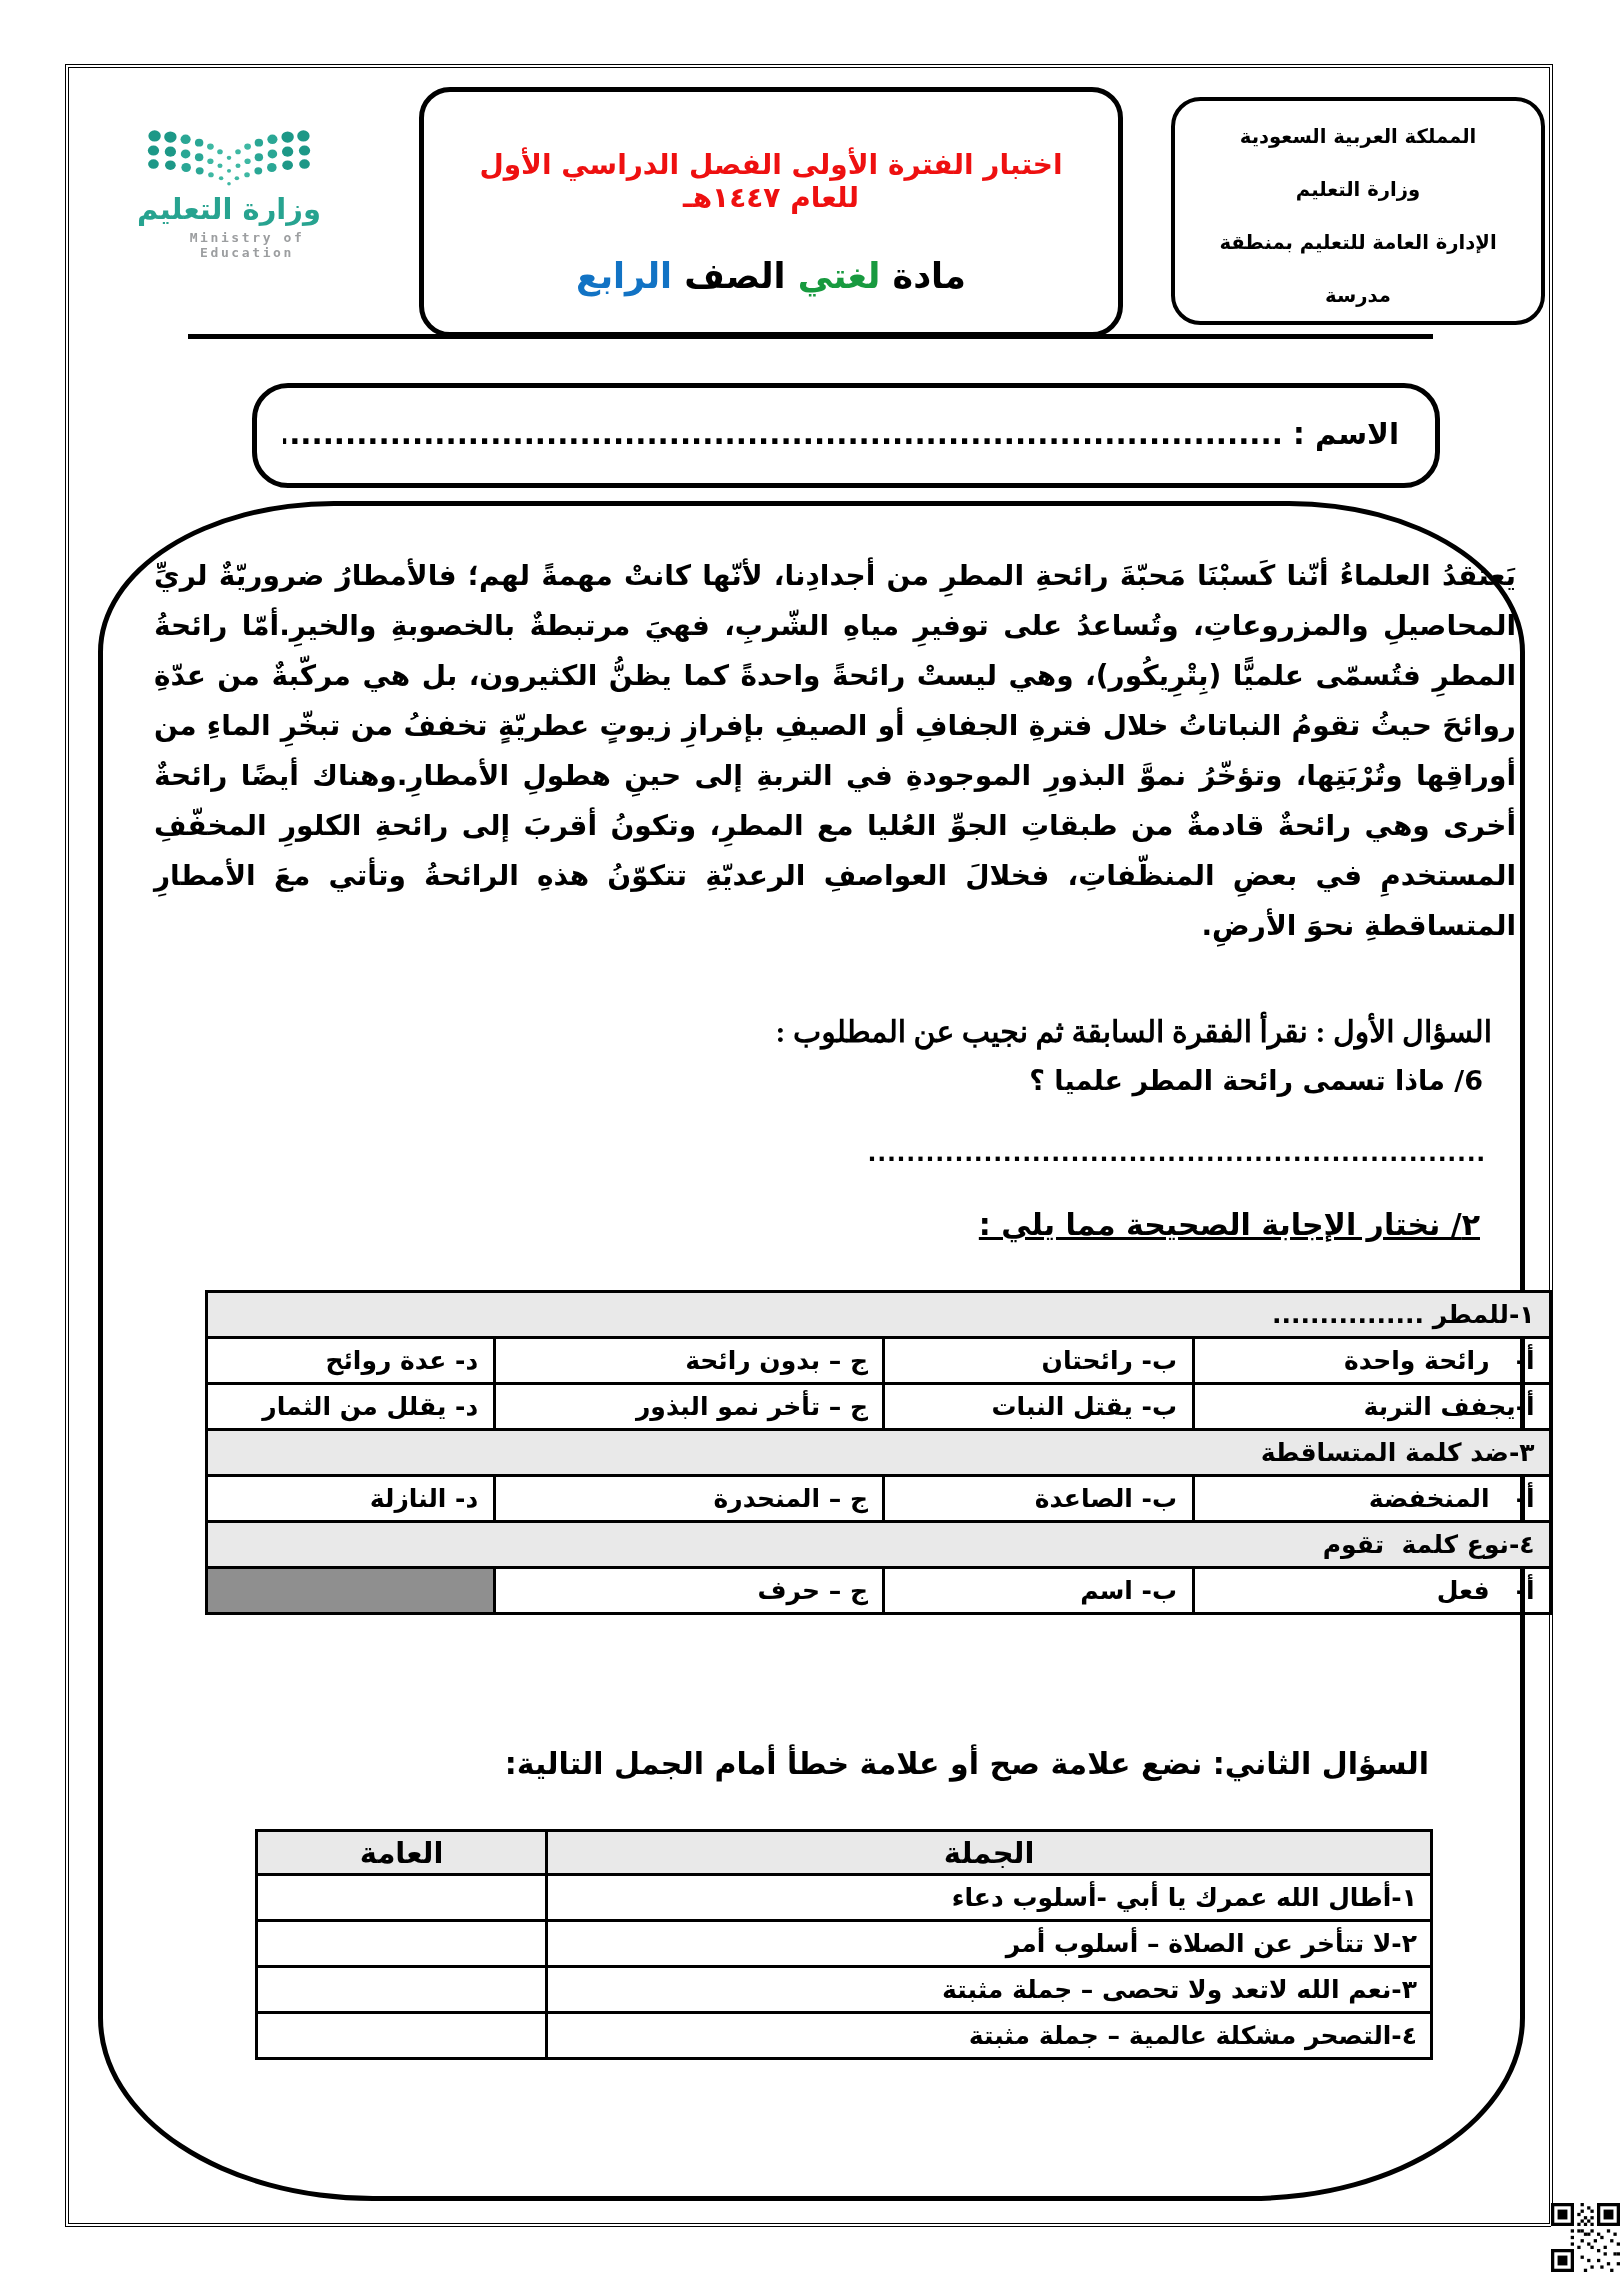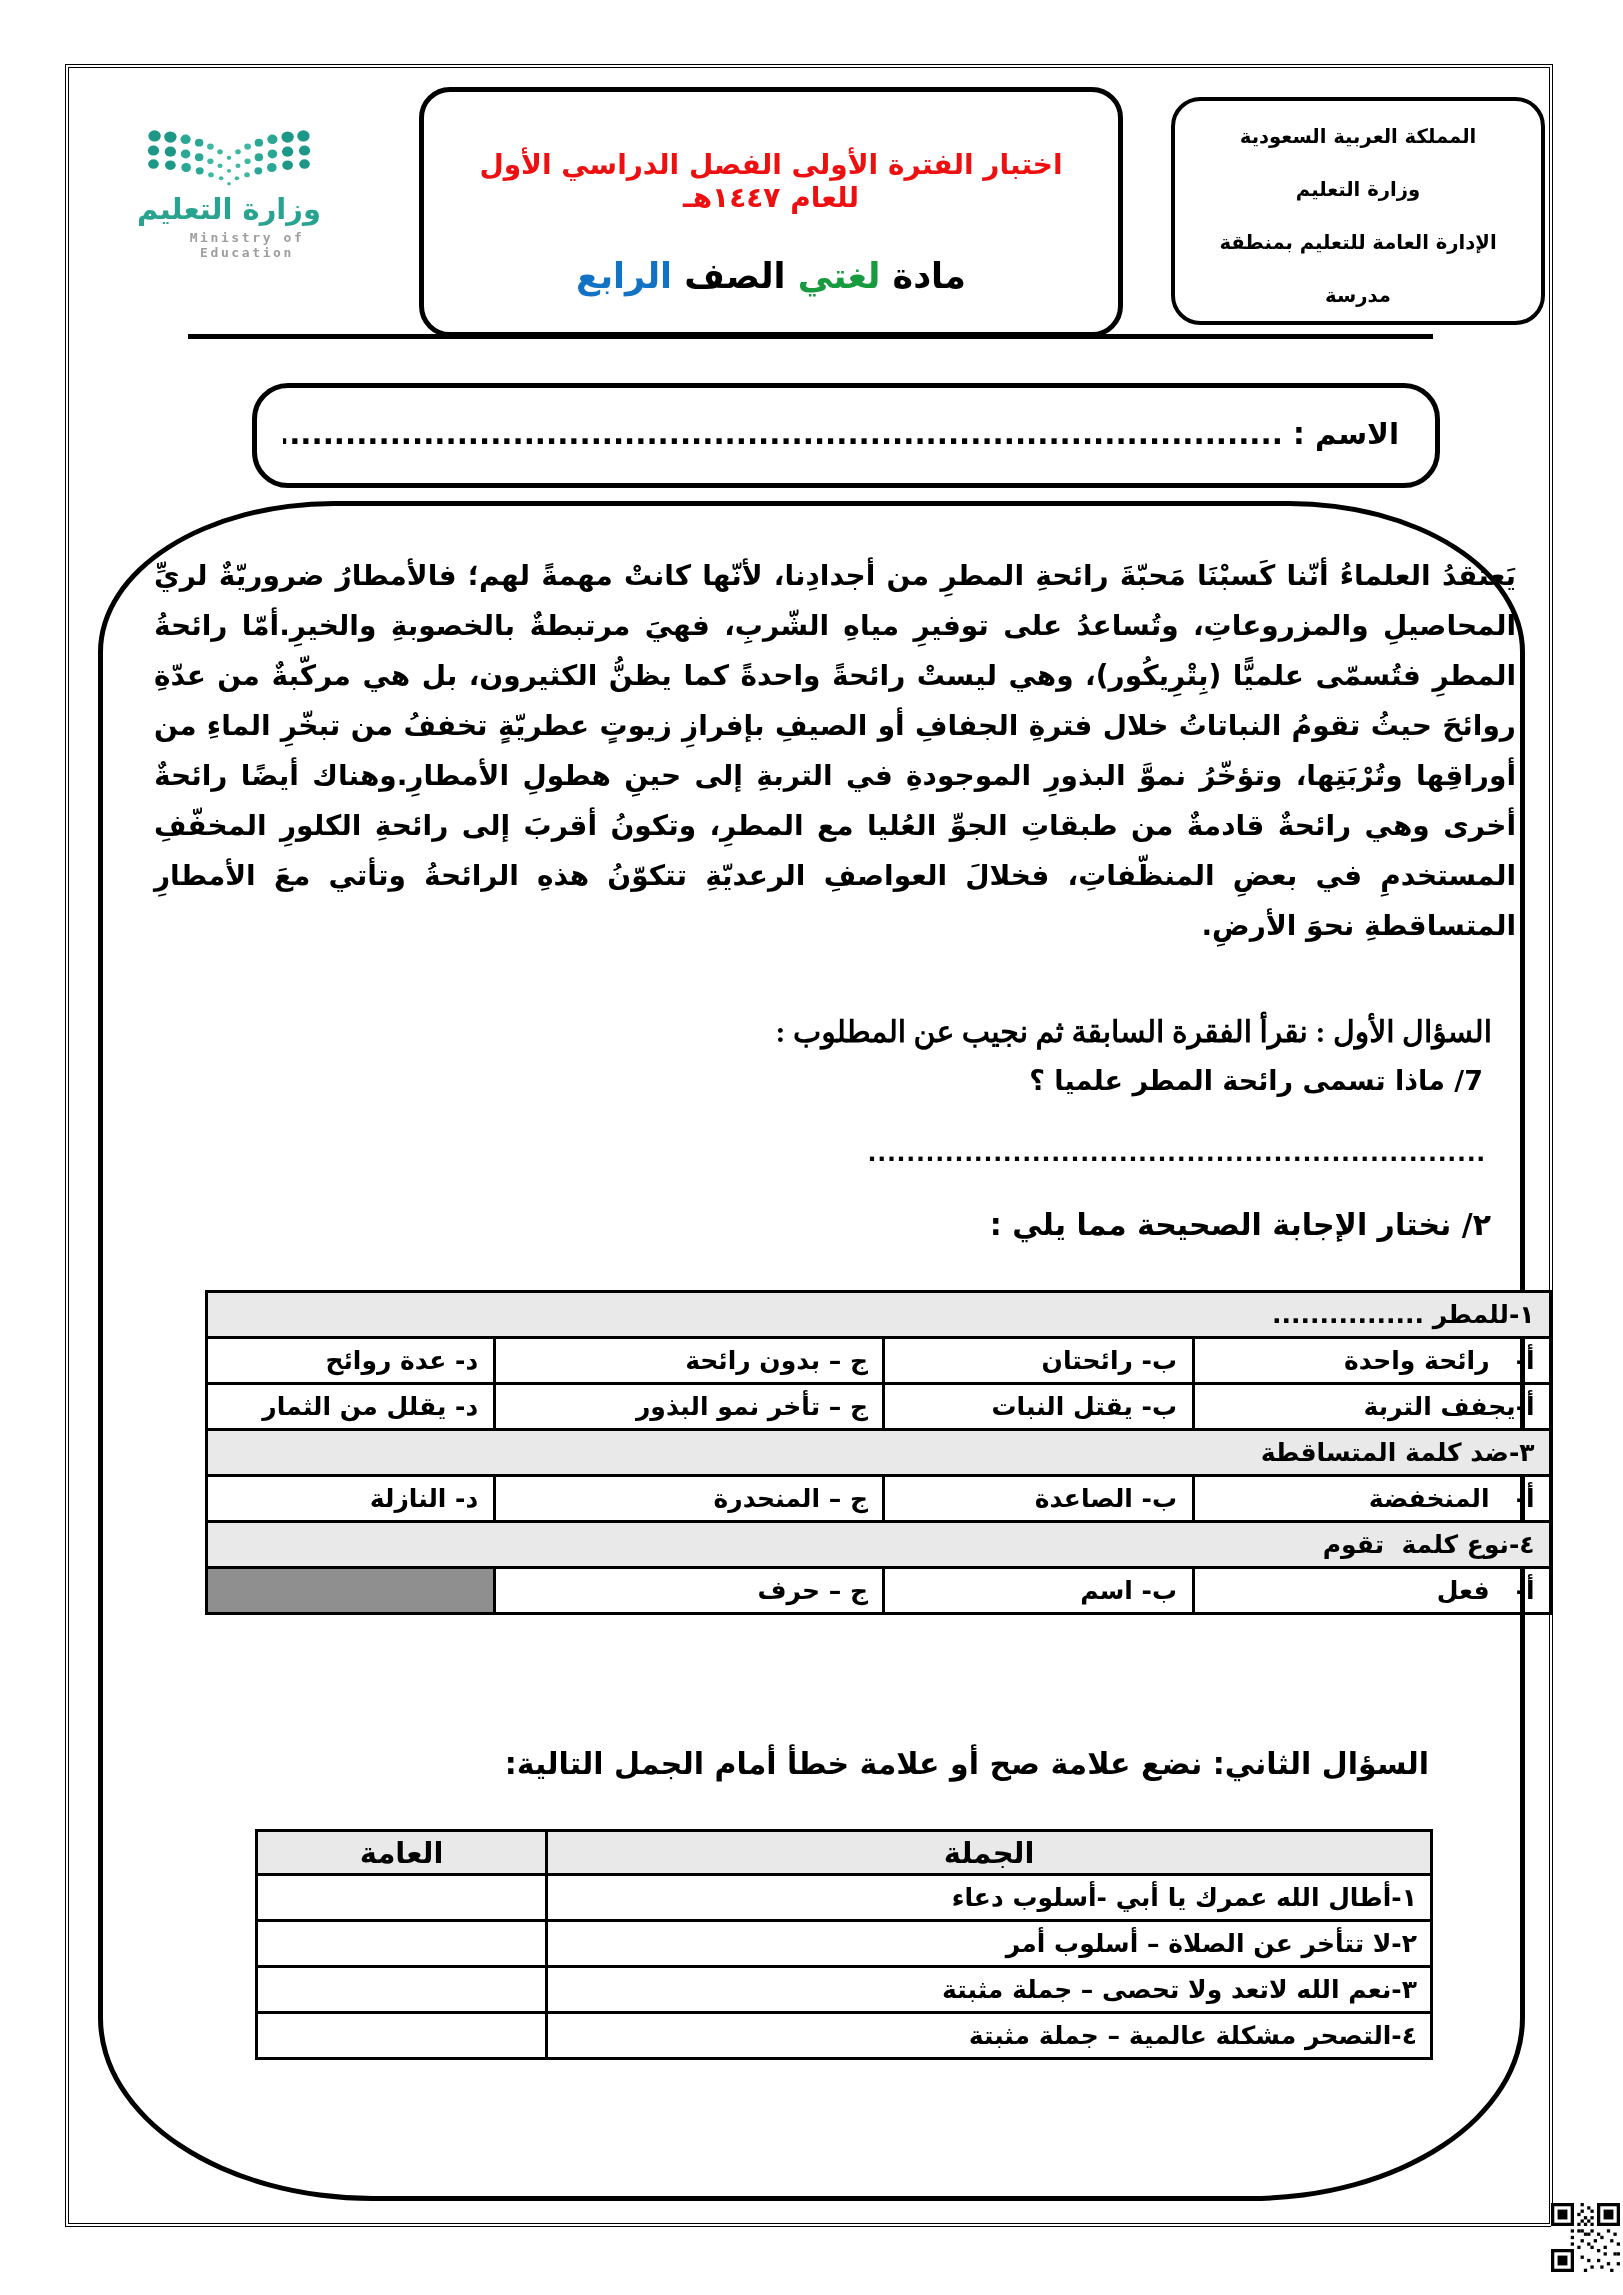--- a/index.html
+++ b/index.html
@@ -30,21 +30,21 @@
   .name-inner{margin:29px 36px 0 26px;font-weight:bold;font-size:29.4px;white-space:nowrap;overflow:hidden;}
   
   .container{left:98px;top:501px;width:1427px;height:1700px;border:5.9px solid #000;box-sizing:border-box;
              border-radius:236px 236px 275px 275px / 151px 151px 183px 183px;}
   .passage{left:154px;top:551px;width:1362px;direction:rtl;text-align:justify;font-weight:bold;
            font-size:28px;line-height:50px;}
   .h-right{direction:rtl;font-weight:bold;white-space:nowrap;}
   .q1-heading{right:131px;top:1014px;font-size:30px;font-family:Liberation Serif, serif;}
   .q1-question{right:140px;top:1065px;font-size:27px;}
   .dots-line{right:137px;top:1139px;font-size:23.6px;font-weight:bold;letter-spacing:0.7px;}
-  .q2-heading{right:132px;top:1207px;font-size:30px;}
+  .q2-heading{right:143px;top:1207px;font-size:30px;text-decoration:underline;}
   .s2-heading{right:194px;top:1746px;font-size:30px;}
   
   table{border-collapse:collapse;table-layout:fixed;}
   .mcq{left:205px;top:1290px;width:1347px;}
   .mcq td{border:3.9px solid #000;height:43px;font-weight:bold;font-size:25px;padding:0 14.4px;}
   .mcq .qrow td{background:var(--row-gray,#e9e9e9);text-align:right;white-space:pre-wrap;}
   .mcq .orow td{text-align:right;white-space:pre-wrap;}
   .cell-gray{background:var(--disabled-cell-gray,#8f8f8f);}
   .tf{left:255px;top:1829px;width:1178px;}
   .tf td{border:3.9px solid #000;font-weight:bold;padding:0 13px;}
@@ -131,21 +131,21 @@
       <span>الاسم :</span>
       <span>....................................................................................................</span>
     </div>
   </div>
 
   <div class="abs container"></div>
 
   <div class="abs passage">يَعتقدُ العلماءُ أنّنا كَسبْنَا مَحبّةَ رائحةِ المطرِ من أجدادِنا، لأنّها كانتْ مهمةً لهم؛ فالأمطارُ ضروريّةٌ لريِّ المحاصيلِ والمزروعاتِ، وتُساعدُ على توفيرِ مياهِ الشّربِ، فهيَ مرتبطةٌ بالخصوبةِ والخيرِ.أمّا رائحةُ المطرِ فتُسمّى علميًّا (بِتْرِيكُور)، وهي ليستْ رائحةً واحدةً كما يظنُّ الكثيرون، بل هي مركّبةٌ من عدّةِ روائحَ حيثُ تقومُ النباتاتُ خلال فترةِ الجفافِ أو الصيفِ بإفرازِ زيوتٍ عطريّةٍ تخففُ من تبخّرِ الماءِ من أوراقِها وتُرْبَتِها، وتؤخّرُ نموَّ البذورِ الموجودةِ في التربةِ إلى حينِ هطولِ الأمطارِ.وهناك أيضًا رائحةٌ أخرى وهي رائحةٌ قادمةٌ من طبقاتِ الجوِّ العُليا مع المطرِ، وتكونُ أقربَ إلى رائحةِ الكلورِ المخفّفِ المستخدمِ في بعضِ المنظّفاتِ، فخلالَ العواصفِ الرعديّةِ تتكوّنُ هذهِ الرائحةُ وتأتي معَ الأمطارِ المتساقطةِ نحوَ الأرضِ.</div>
 
   <div class="abs h-right q1-heading">السؤال الأول : نقرأ الفقرة السابقة ثم نجيب عن المطلوب :</div>
-  <div class="abs h-right q1-question">7/ ماذا تسمى رائحة المطر علميا ؟</div>
+  <div class="abs h-right q1-question">6/ ماذا تسمى رائحة المطر علميا ؟</div>
   <div class="abs h-right dots-line">................................................................</div>
 
   <div class="abs h-right q2-heading">٢/ نختار الإجابة الصحيحة مما يلي :</div>
 
   <table class="abs mcq" dir="rtl">
     <colgroup>
         <col style="width:26.6%">
         <col style="width:23%">
         <col style="width:29%">
         <col style="width:21.4%">

